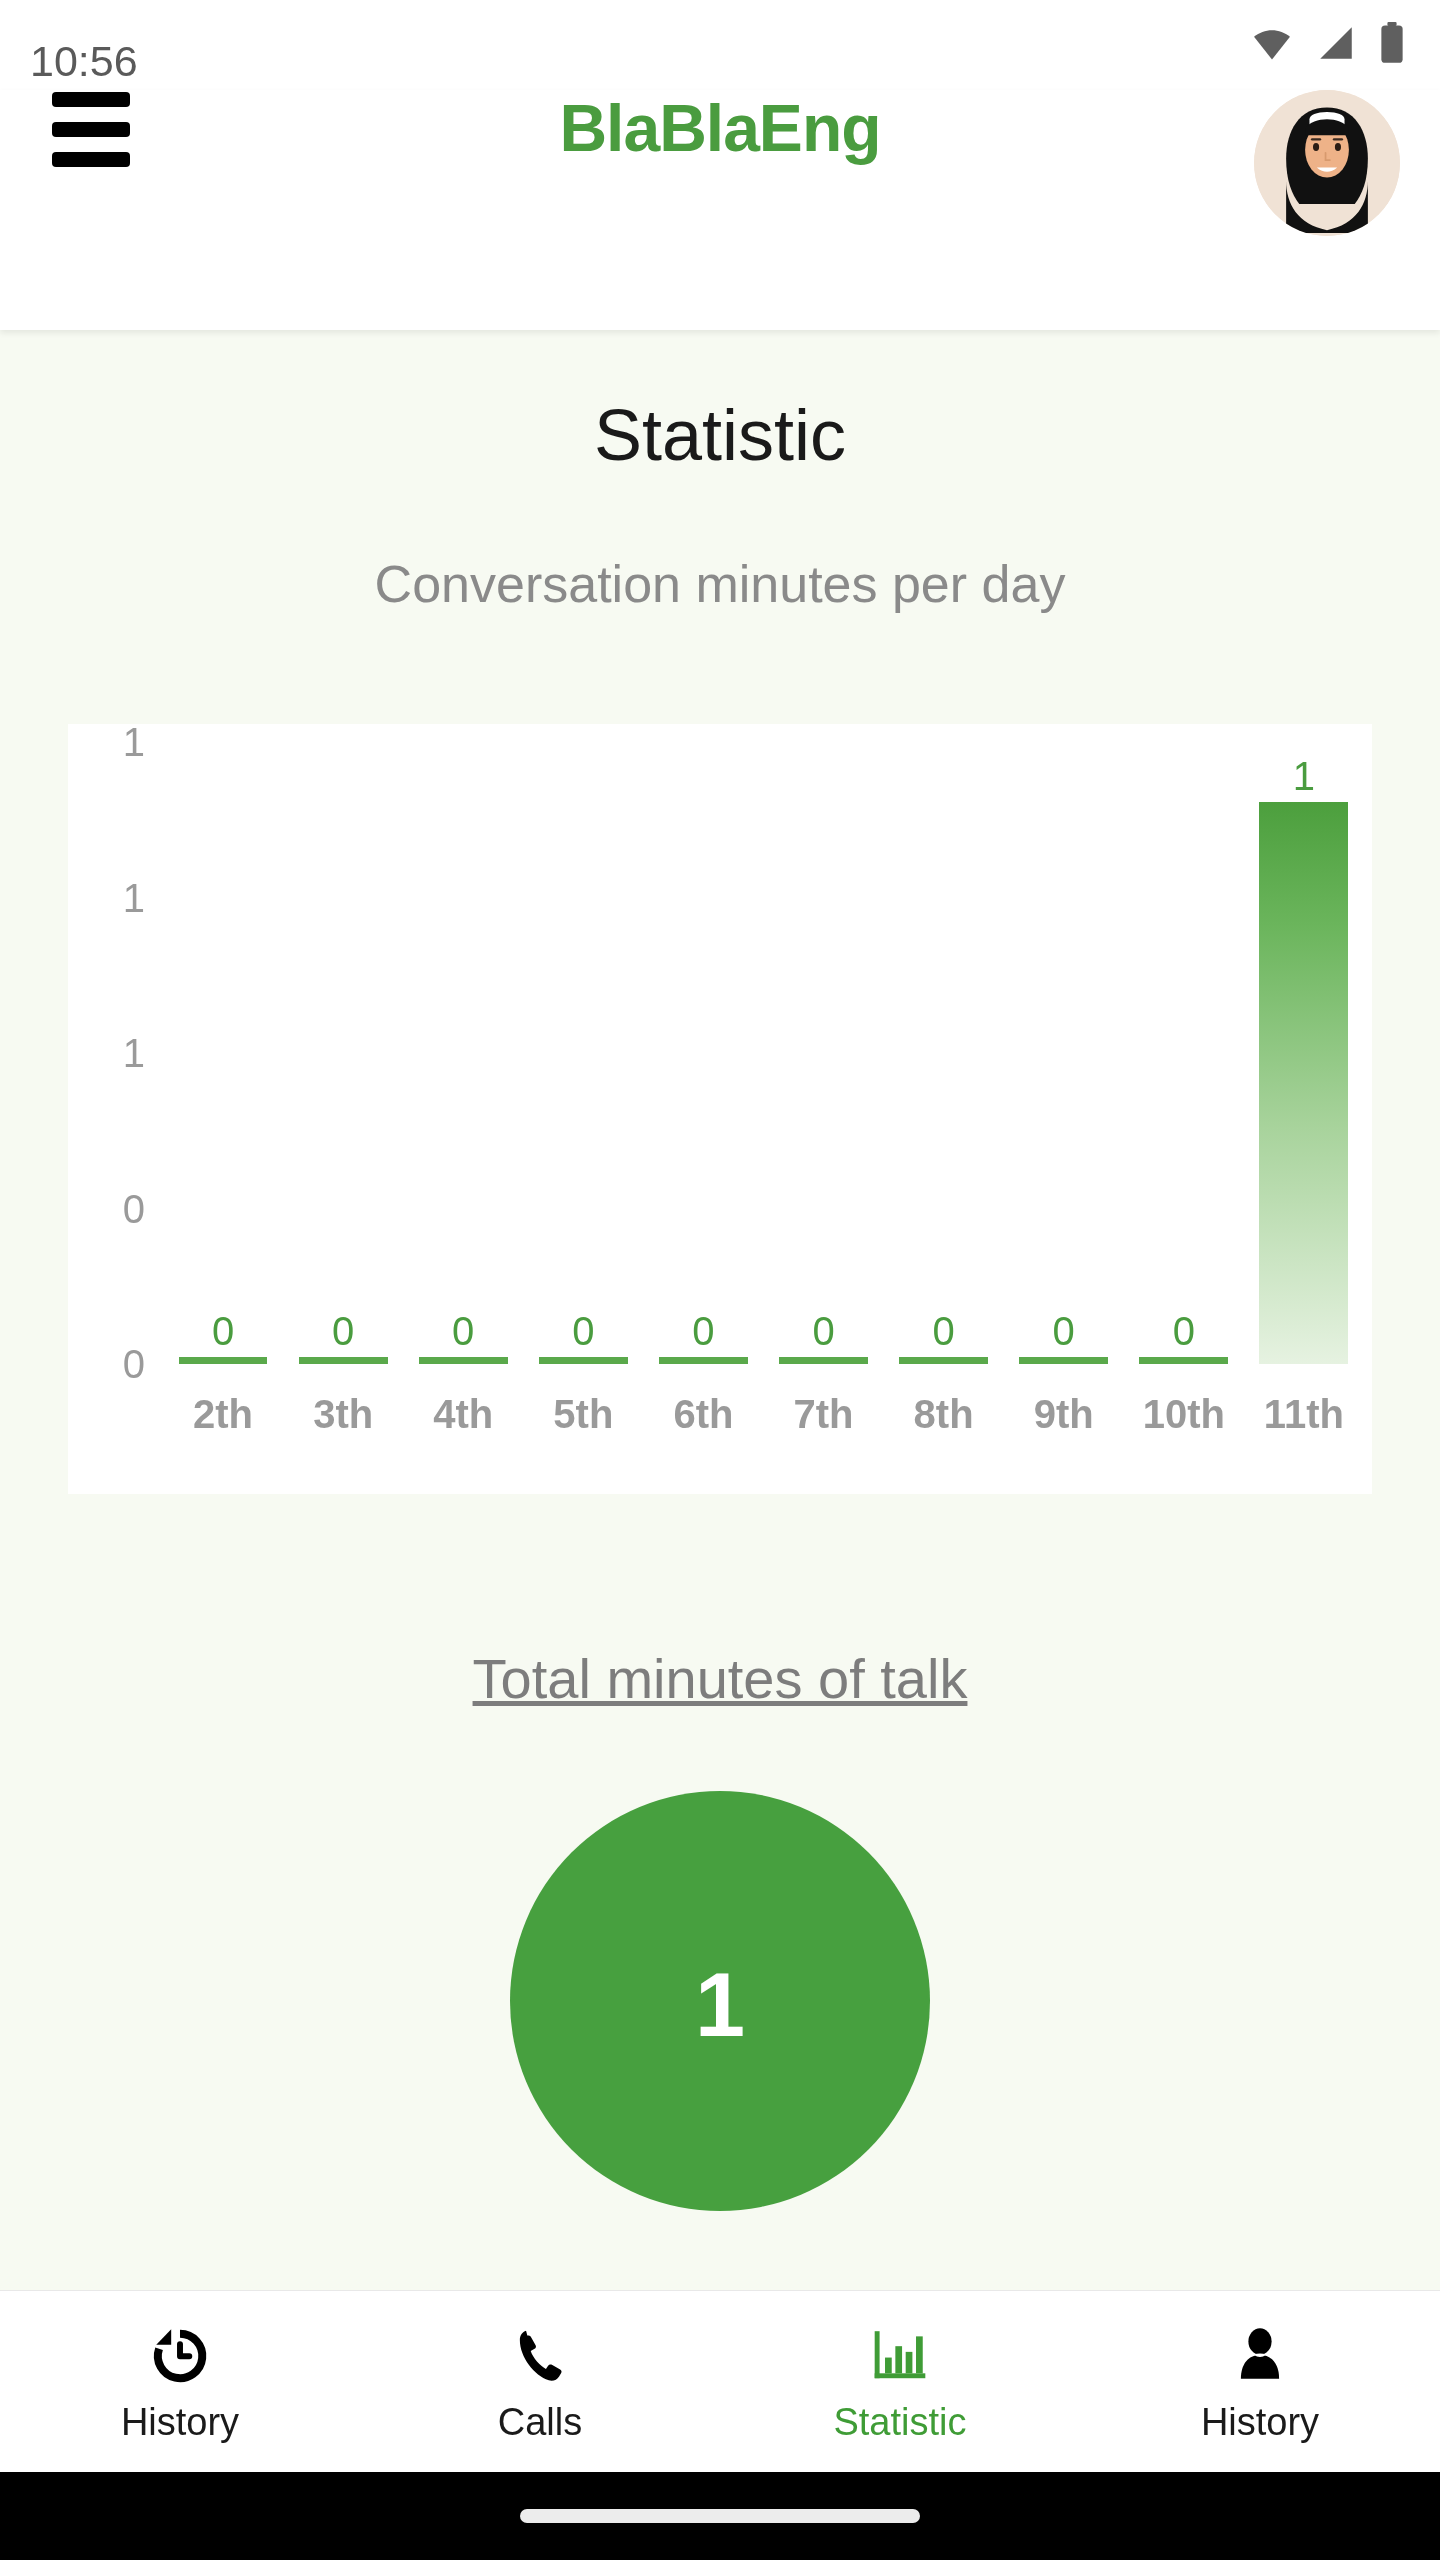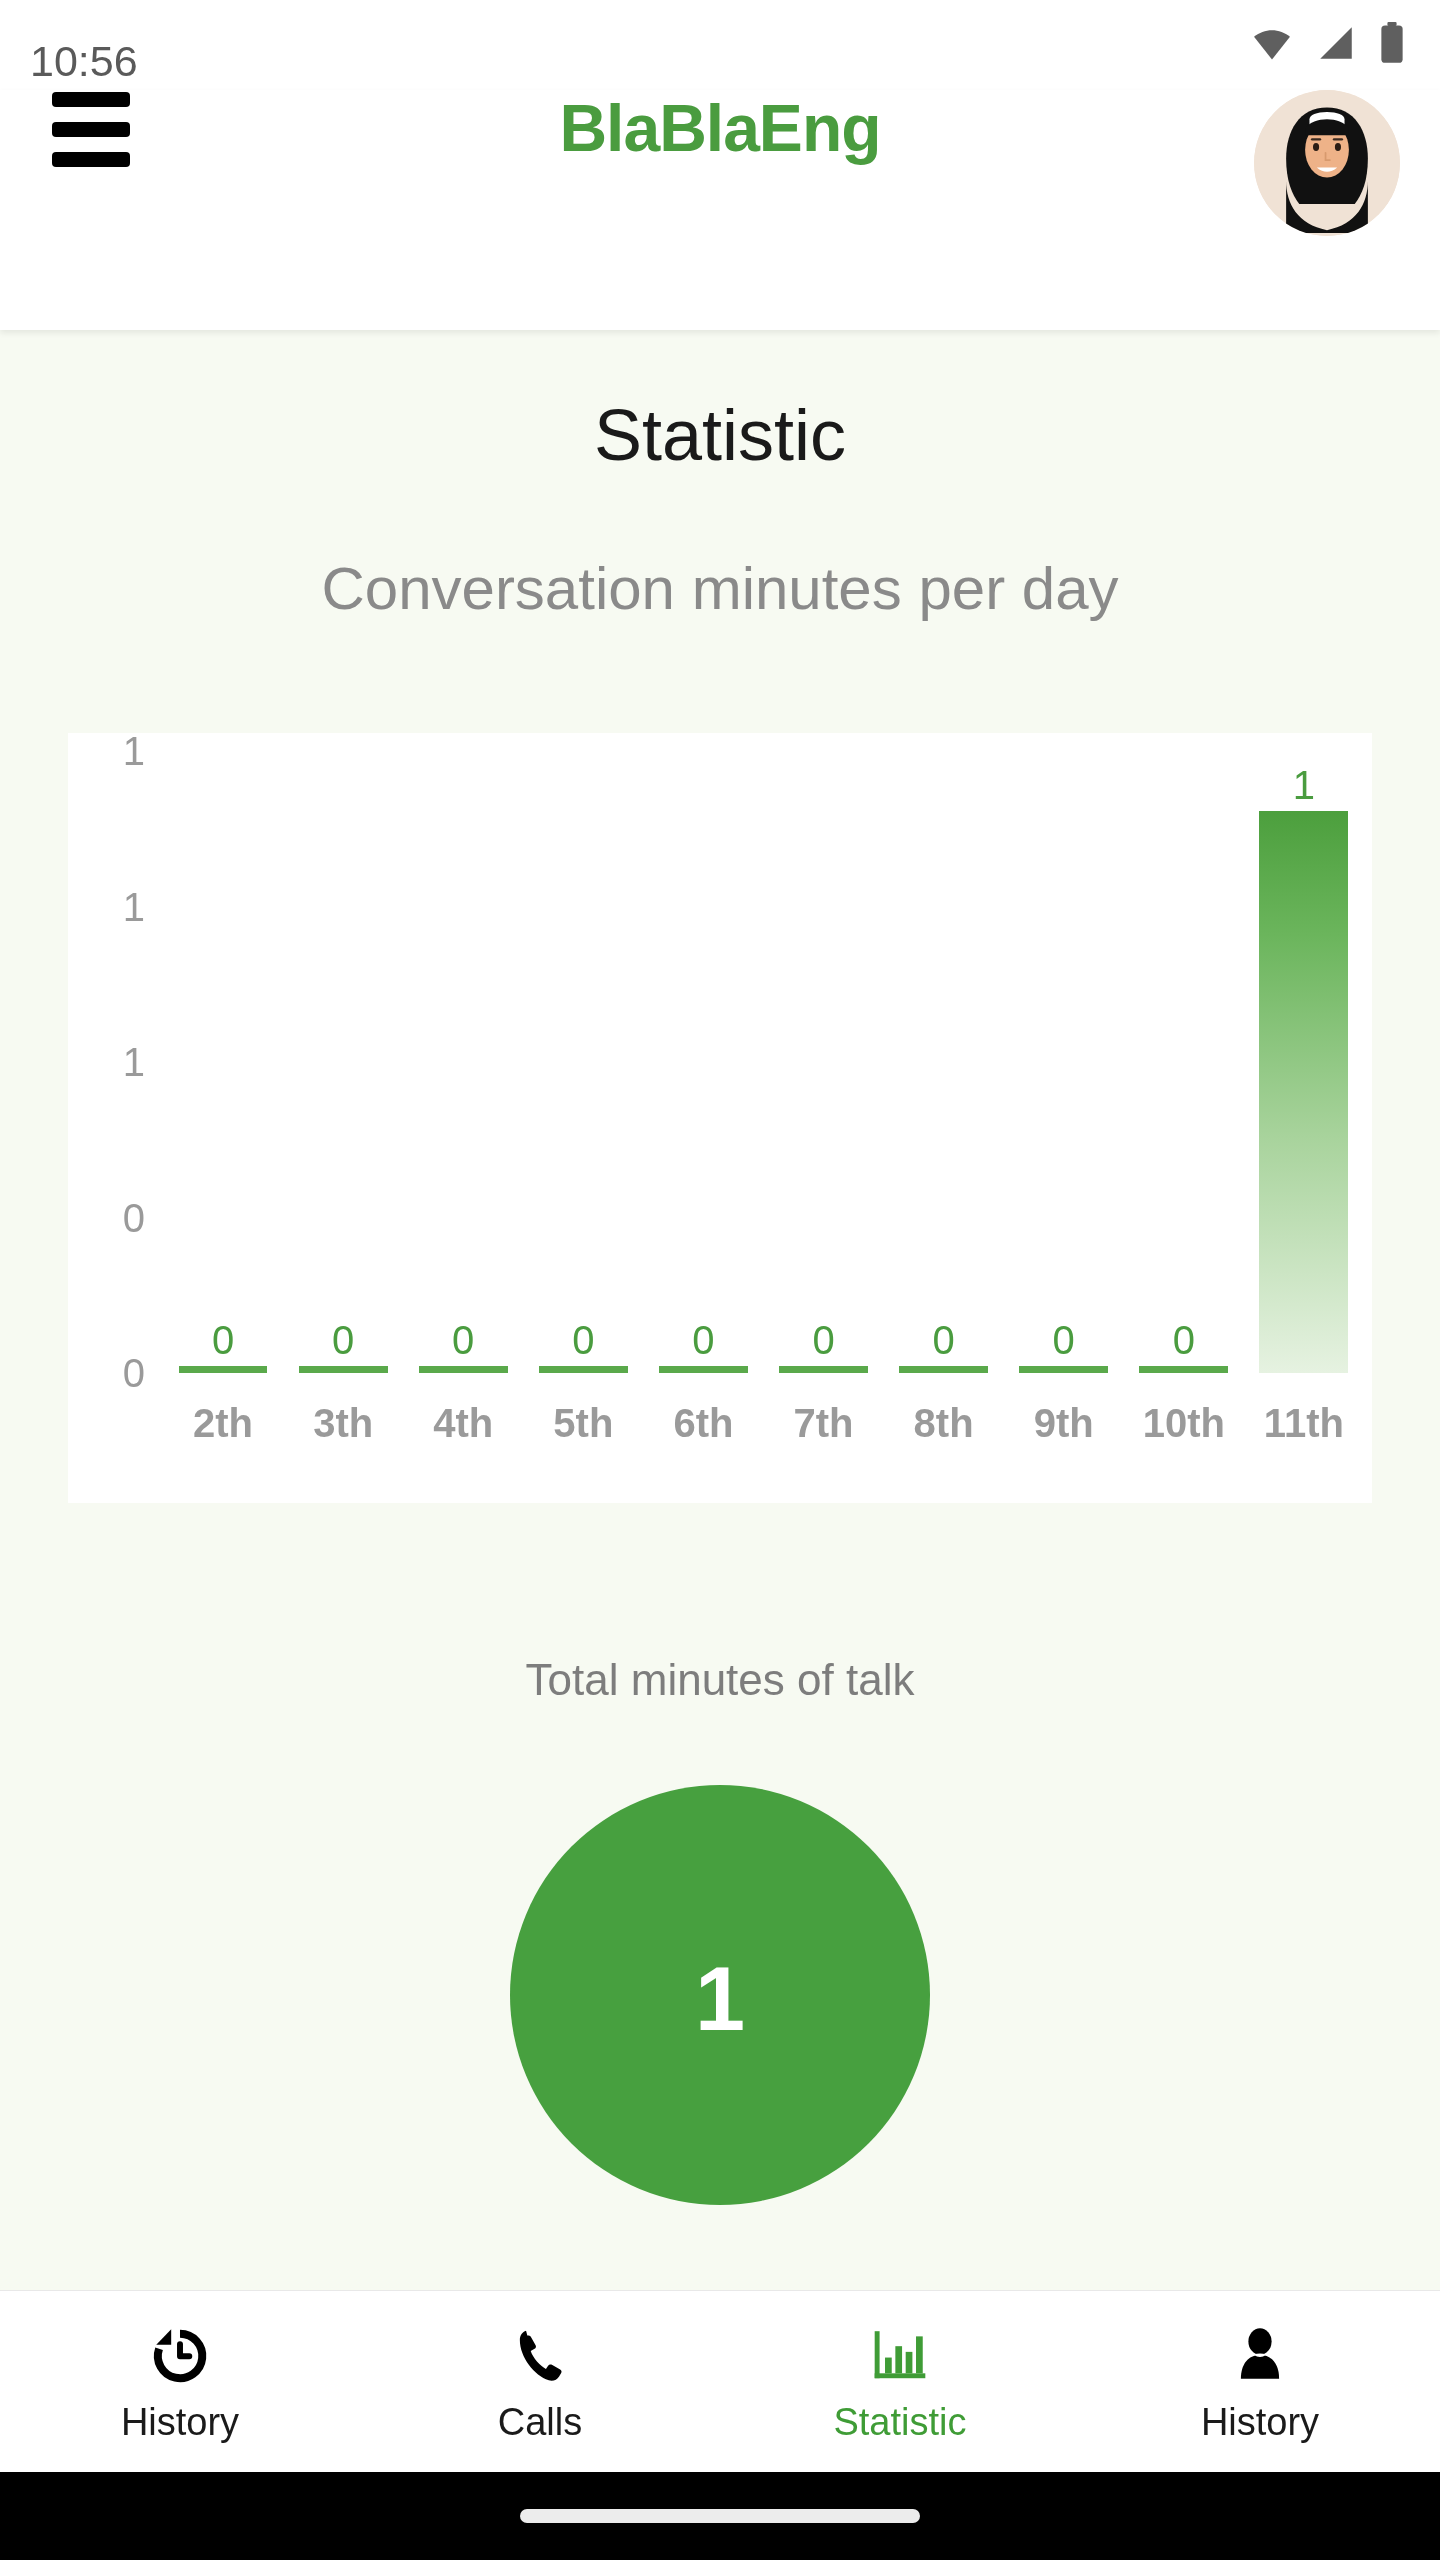--- a/index.html
+++ b/index.html
@@ -65,21 +65,21 @@
     flex:1 1 auto;
     background:#f7faf2;
     position:relative;
     overflow:hidden;
   }
   .page-title {
     text-align:center; font-size:72px; color:#1a1a1a;
     margin-top:64px; font-weight:normal;
   }
   .chart-heading {
-    text-align:center; font-size:60px; color:#8a8a8a;
+    text-align:center; font-size:52px; color:#8a8a8a;
     margin-top:78px; font-weight:normal;
   }
 
   
   .chart-card {
     margin:110px 68px 0 68px;
     background:#ffffff;
     height:770px;
     position:relative;
   }
@@ -123,22 +123,22 @@
     display:flex;
     font-weight:bold;
   }
   .x-label {
     flex:1 1 0; text-align:center;
     font-size:40px; color:#9a9a9a; padding-top:28px;
   }
 
   
   .total-heading {
-    text-align:center; font-size:44px; color:#7d7d7d;
-    margin-top:152px; font-weight:normal;
+    text-align:center; font-size:56px; color:#7d7d7d;
+    margin-top:152px; font-weight:normal;text-decoration:underline;
   }
   .total-circle-wrap {
     position:relative; width:100%; height:300px; margin-top:80px;
   }
   .total-circle {
     position:absolute; left:50%; transform:translateX(-50%);
     top:0;
     width:420px; height:420px; border-radius:50%;
     background:#47a03f;
     display:flex; align-items:center; justify-content:center;

